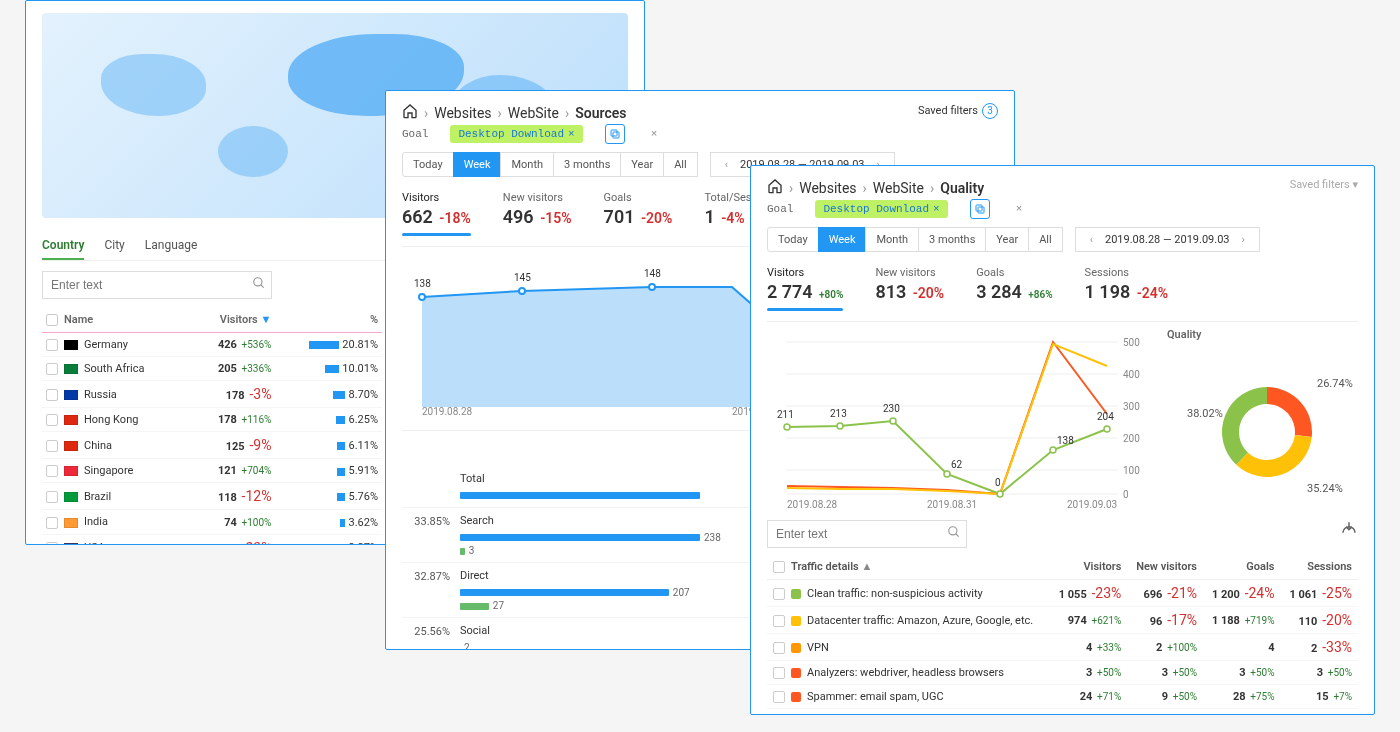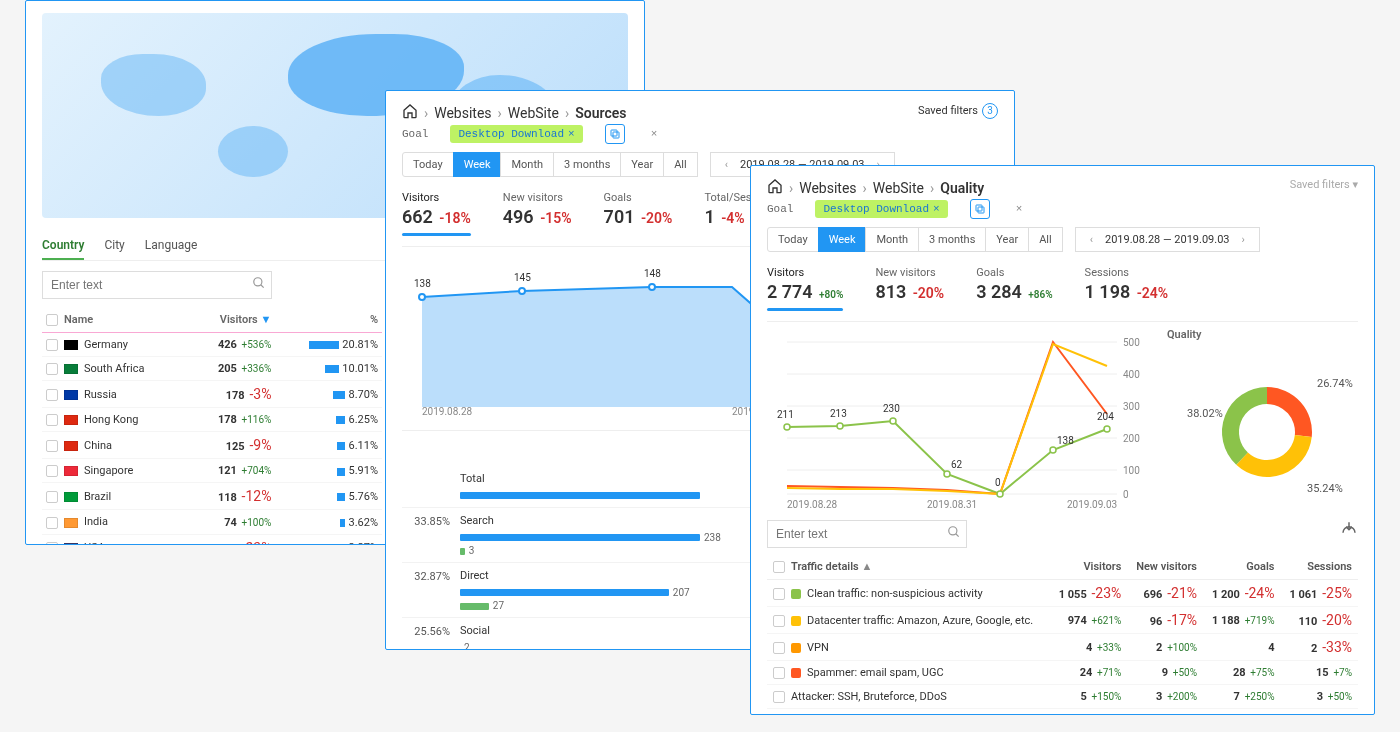--- a/index.html
+++ b/index.html
@@ -450,20 +450,27 @@
           <td><b>110</b> <span class="delta-neg">-20%</span></td>
         </tr>
         <tr>
           <td><span class="cb"></span><span class="sq" style="background:#ff9800"></span>VPN</td>
     <td><b>4</b> <span class="delta-pos">+33%</span></td>
           <td><b>2</b> <span class="delta-pos">+100%</span></td>
           <td><b>4</b></td>
           <td><b>2</b> <span class="delta-neg">-33%</span></td>
         </tr>
         <tr>
+          <td><span class="cb"></span><span class="sq" style="background:#ff5722"></span>Analyzers: webdriver, headless browsers</td>
+    <td><b>3</b> <span class="delta-pos">+50%</span></td>
+          <td><b>3</b> <span class="delta-pos">+50%</span></td>
+          <td><b>3</b> <span class="delta-pos">+50%</span></td>
+          <td><b>3</b> <span class="delta-pos">+50%</span></td>
+        </tr>
+        <tr>
           <td><span class="cb"></span><span class="sq" style="background:#ff5722"></span>Spammer: email spam, UGC</td>
     <td><b>24</b> <span class="delta-pos">+71%</span></td>
           <td><b>9</b> <span class="delta-pos">+50%</span></td>
           <td><b>28</b> <span class="delta-pos">+75%</span></td>
           <td><b>15</b> <span class="delta-pos">+7%</span></td>
         </tr>
         <tr>
           <td><span class="cb"></span>Attacker: SSH, Bruteforce, DDoS</td>
     <td><b>5</b> <span class="delta-pos">+150%</span></td>
           <td><b>3</b> <span class="delta-pos">+200%</span></td>

